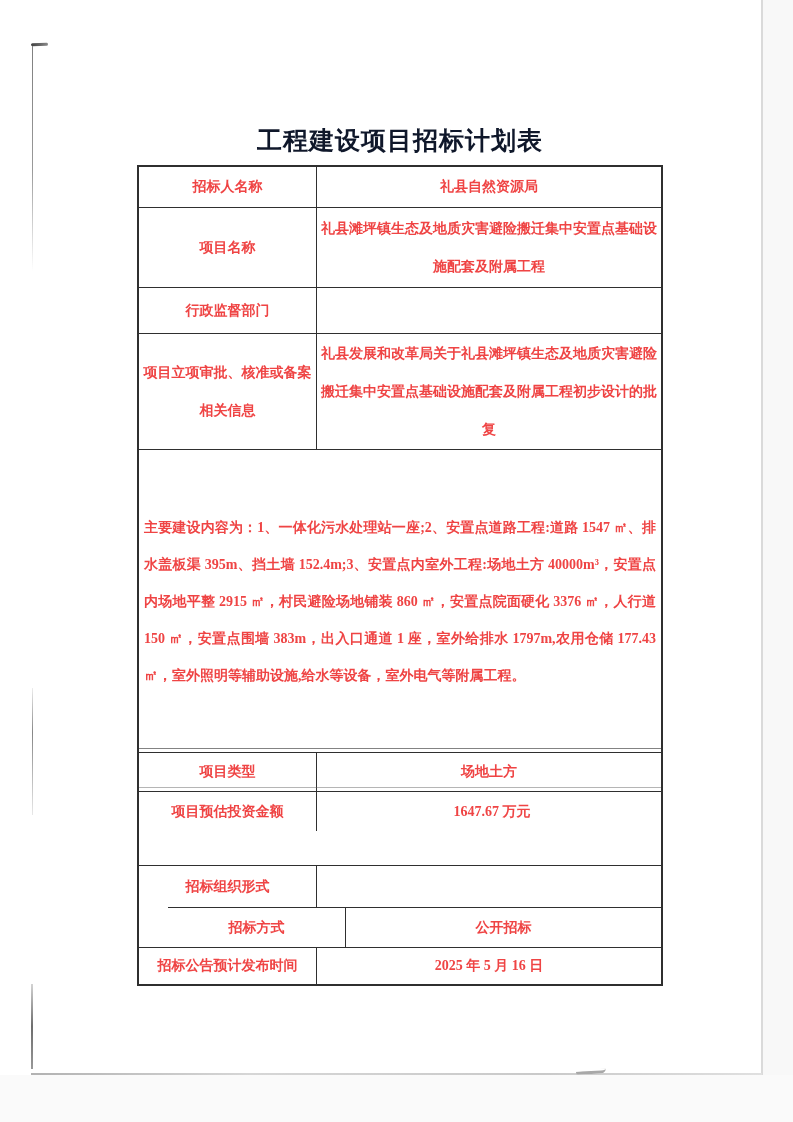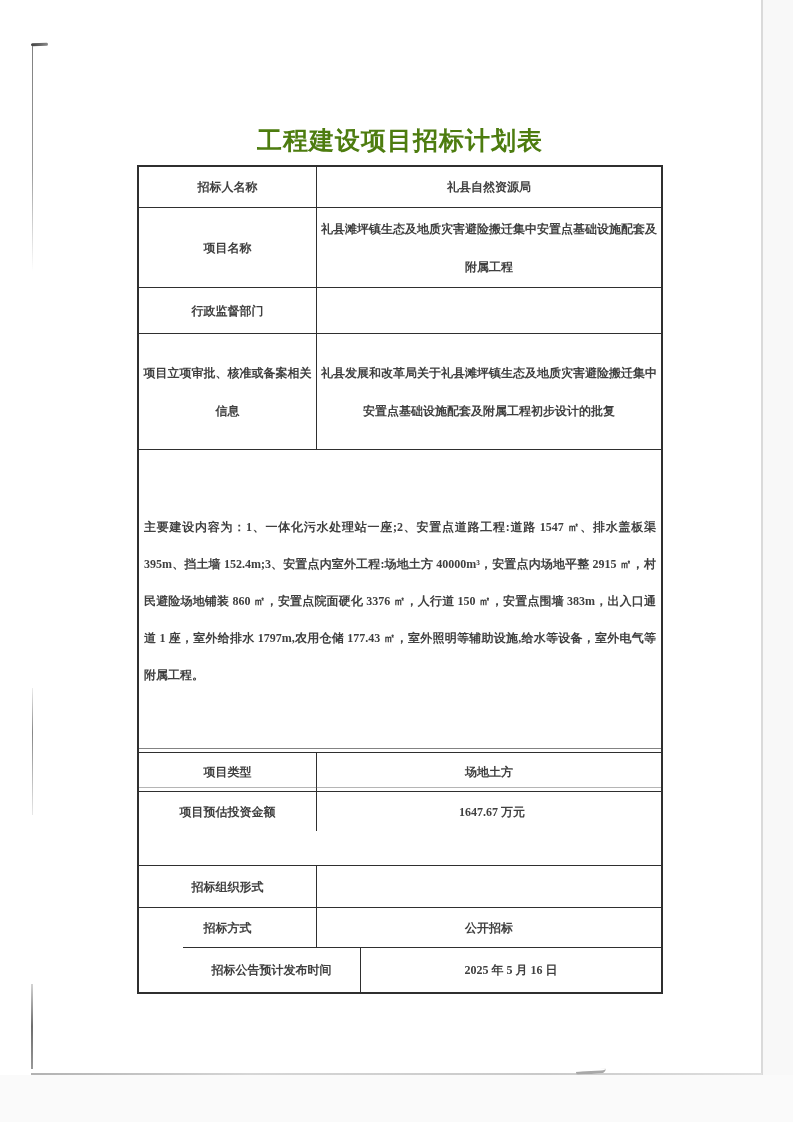--- a/index.html
+++ b/index.html
@@ -16,21 +16,21 @@
   
   .doc-title {
     position: absolute;
     left: 137px;
     top: 124px;
     width: 526px;
     text-align: center;
     font-size: 25px;
     font-weight: 700;
     letter-spacing: 1px;
-    color: #4d7c0f;
+    color: #0f172a;
   }
 
   
   .bid-table {
     position: absolute;
     left: 137px;
     top: 165px;
     width: 526px;
     border: 2px solid #2f2f2f;
     box-sizing: border-box;
@@ -39,32 +39,32 @@
   .row { display: flex; box-sizing: border-box; border-top: 1.5px solid #2f2f2f; }
   .row:first-child { border-top: none; }
   .r0 { height: 40px; }
   .r1 { height: 80px; }
   .r2 { height: 46px; }
   .r3 { height: 116px; }
   .r4 { height: 303px; }
   .r5 { height: 39px; }
   .r6 { height: 40px; gap: 6px; }
   .r7 { height: 42px; margin-top: 34px; }
-  .r8 { height: 40px; }
-  .r9 { height: 45px; margin-left: 44px; }
+  .r8 { height: 40px; margin-left: 29px; }
+  .r9 { height: 37px; }
 
   .cl, .cv {
     display: flex;
     align-items: center;
     justify-content: center;
     box-sizing: border-box;
     overflow: hidden;
-    font-size: 12px;
+    font-size: 14px;
     font-weight: 600;
-    color: #404040;
+    color: #ef4444;
   }
   .cl {
     width: 178px;
     min-width: 178px;
     border-right: 1.5px solid #2f2f2f;
     padding: 0 1px;
   }
   .cv { flex: 1; padding: 0 2px; }
   .cl span, .cv span {
     display: block;

